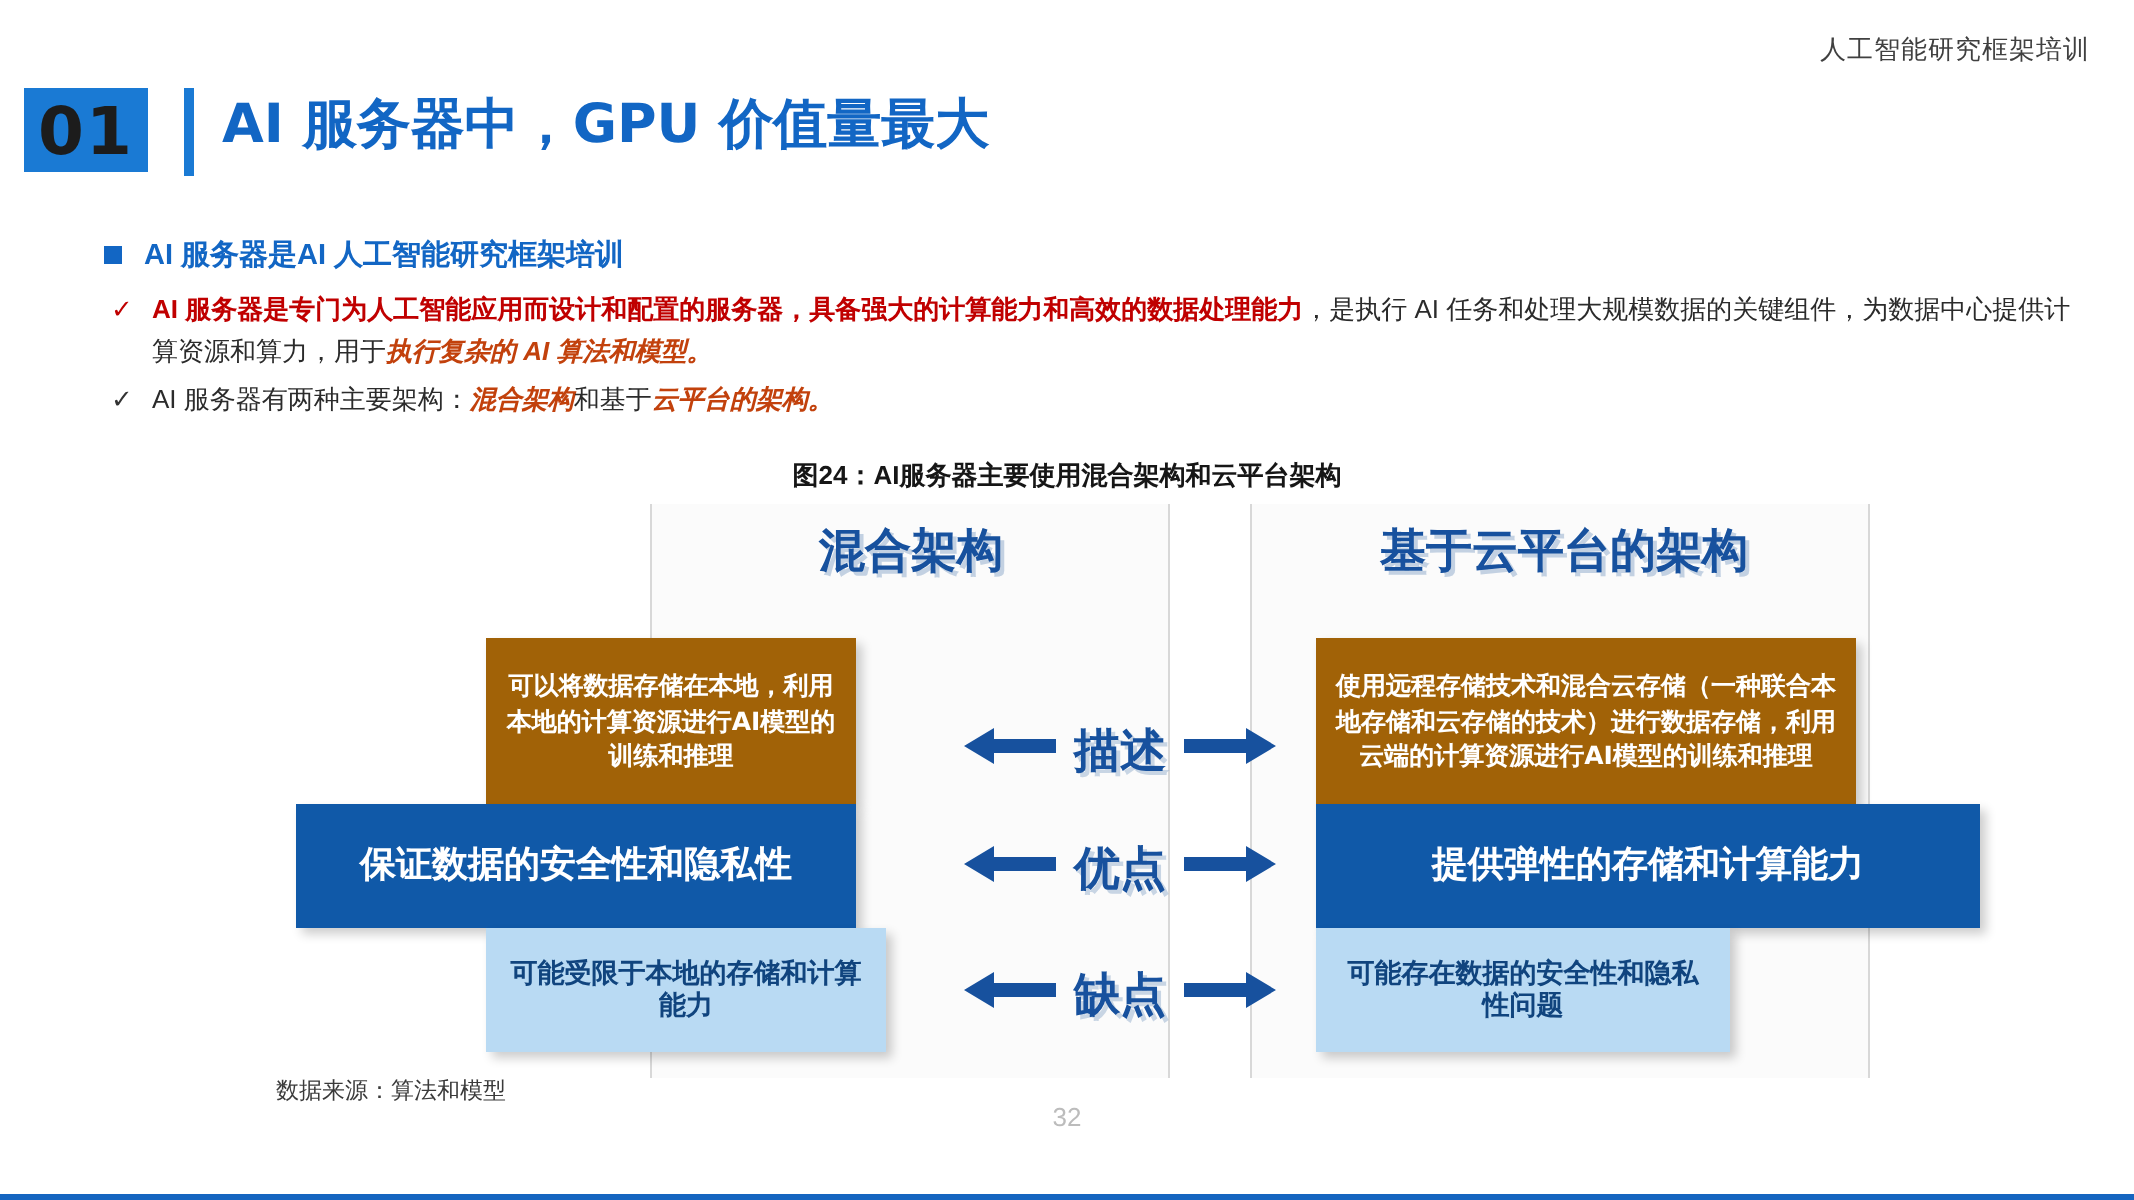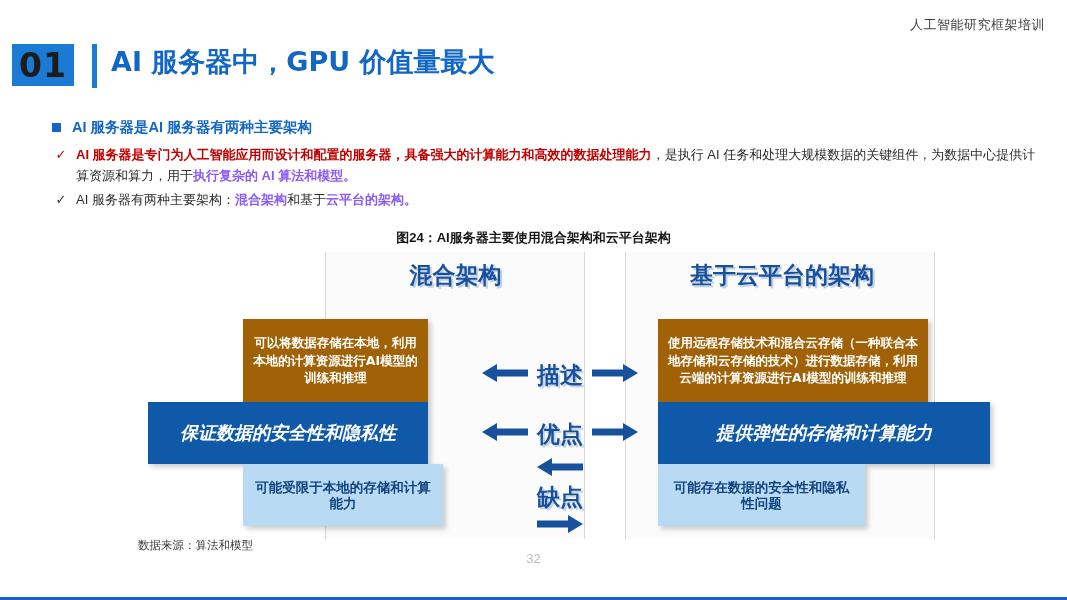--- a/index.html
+++ b/index.html
@@ -66,21 +66,21 @@
     font-size:13px; line-height:1.5;
     text-align:center;
   }
   .chk.red{ color:#c00000; }
   .chk.dark{ color:#333333; }
   .l2text{
     font-size:13px; line-height:1.62; color:#2b2b2b;
     max-width:960px;
   }
   .l2text .red-b{ color:#c00000; font-weight:bold; }
-  .b{ font-weight:bold; color:#8b5cf6; }
+  .b{ font-weight:bold; color:#c2410c;font-style:italic; }
 
   
   .fig-caption{
     position:absolute; top:229px; left:0; width:1067px;
     text-align:center;
     font-size:13px; font-weight:bold; color:#161616;
   }
 
   
   #diagram{
@@ -110,40 +110,40 @@
   .card{
     position:absolute;
     display:flex; align-items:center; justify-content:center;
     text-align:center;
     color:#ffffff; font-weight:bold;
     box-shadow:3px 3px 5px rgba(0,0,0,.20);
     font-family:"DejaVu Sans","Liberation Sans",sans-serif;
   }
   .card .txt{ padding:0 10px; }
   .c-desc{ background:#a16207; font-size:12.5px; line-height:1.42; }
-  .c-pro { background:#1059a8; font-size:18px;   line-height:1.3;font-style:italic; }
+  .c-pro { background:#1059a8; font-size:18px;   line-height:1.3; }
   .c-con { background:#b9daf3; color:#10447e; font-size:13.5px; line-height:1.22; }
 
   
   #L-desc{ left:113px; top:67px;  width:185px; height:83px; }
   #L-pro { left:18px;  top:150px; width:280px; height:62px; }
   #L-con { left:113px; top:212px; width:200px; height:62px; }
   
   #R-desc{ left:528px; top:67px;  width:270px; height:83px; }
   #R-pro { left:528px; top:150px; width:332px; height:62px; }
   #R-con { left:528px; top:212px; width:207px; height:62px; }
 
   
   .mid-row{
     position:absolute; left:330px; width:200px; height:40px;
     display:flex; align-items:center; justify-content:center;
   }
   #mid-0{ top:103px; }
   #mid-1{ top:162px; }
-  #mid-2{ top:225px;flex-direction:column; }
+  #mid-2{ top:225px; }
   .mid-label{
     font-size:23px; font-weight:bold; color:#17519e;
     text-shadow:2px 2px 0 rgba(150,175,205,.5);
     margin:0 9px; white-space:nowrap;
     font-family:"DejaVu Sans","Liberation Sans",sans-serif;
   }
   .arrow{ flex:none; }
 
   
   .source-note{
@@ -164,21 +164,21 @@
 
   <div class="title-row">
     <div class="num-badge">01</div>
     <div class="title-bar"></div>
     <div class="slide-title">AI 服务器中，GPU 价值量最大</div>
   </div>
 
   <div class="bullets">
     <div class="bullet-l1">
       <span class="sq"></span>
-      <span>AI 服务器是AI 服务器有两种主要架构</span>
+      <span>AI 服务器是AI 人工智能研究框架培训</span>
     </div>
 
     <div class="bullet-l2">
       <span class="chk red">✓</span>
       <span class="l2text">
         <span class="red-b">AI 服务器是专门为人工智能应用而设计和配置的服务器，具备强大的计算能力和高效的数据处理能力</span><span>，是执行 AI 任务和处理大规模数据的关键组件，为数据中心提供计算资源和算力，用于</span><span class="b">执行复杂的 AI 算法和模型。</span>
       </span>
     </div>
 
     <div class="bullet-l2">

